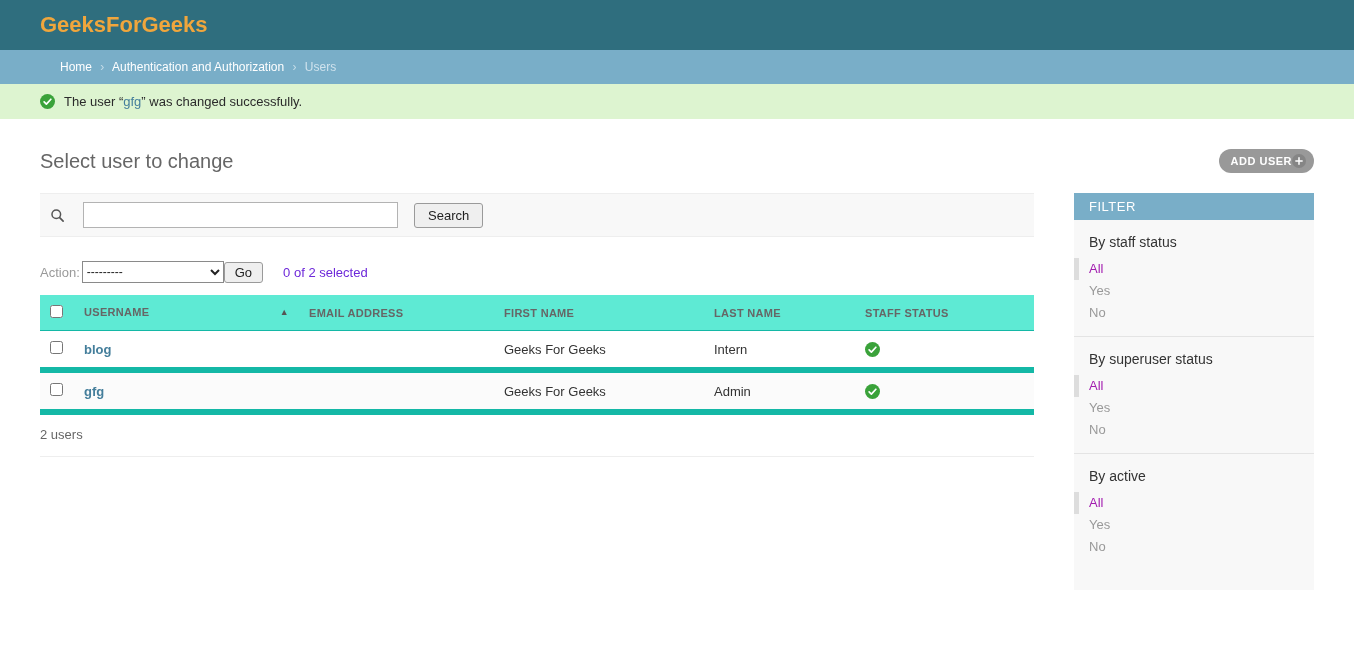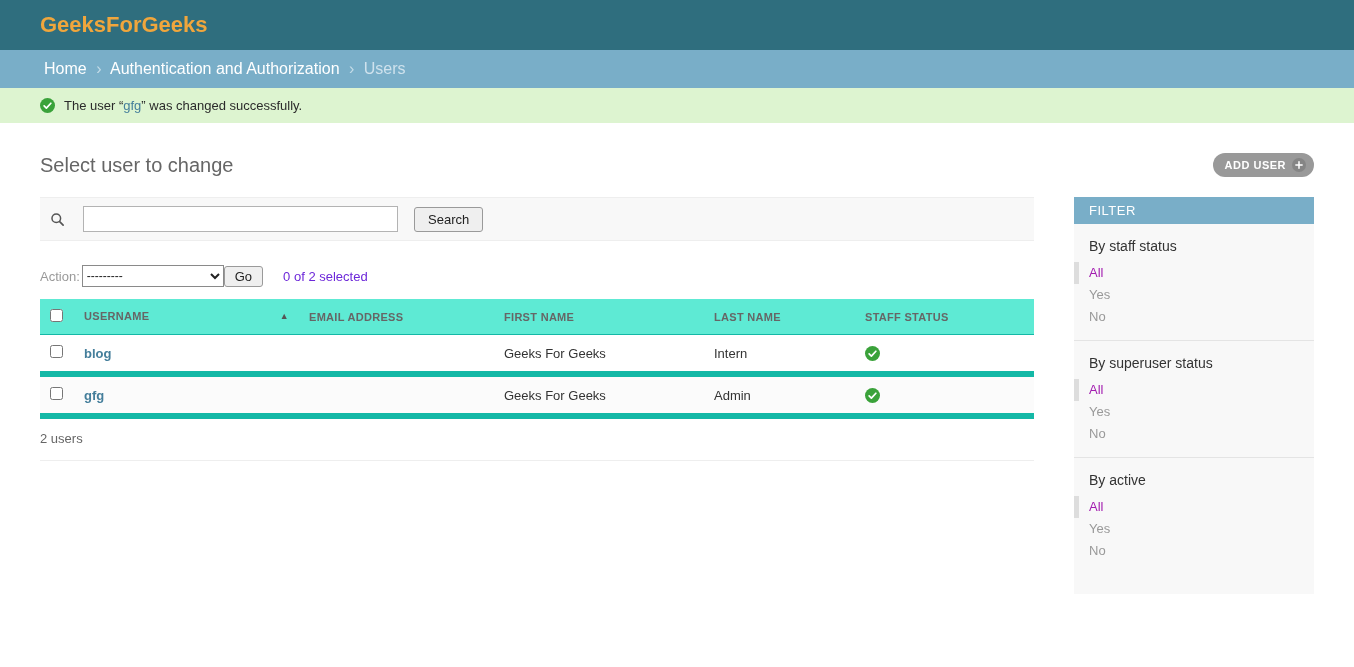--- a/index.html
+++ b/index.html
@@ -34,22 +34,22 @@
     letter-spacing: .3px;
     white-space: nowrap;
   }
   .user-tools strong { color: #fff; font-weight: 700; }
   .user-tools a { color: #e7f0f4; text-decoration: underline; }
   .user-tools .sep { margin: 0 3px; color: #cfdfe6; }
 
   
   .breadcrumbs {
     background: #79aec8;
-    padding: 10px 44px;
-    font-size: 16px;
+    padding: 10px 60px;
+    font-size: 12px;
     color: #c4dce8;
   }
   .breadcrumbs a { color: #fff; text-decoration: none; }
   .breadcrumbs .divider { margin: 0 5px; }
   .breadcrumbs .current { color: #cfe2ed; }
 
   
   .message {
     background: #ddf4d0;
     padding: 10px 40px;
@@ -74,21 +74,20 @@
   .add-button {
     background: #999;
     color: #fff;
     font-size: 11px;
     font-weight: 700;
     letter-spacing: .5px;
     border-radius: 14px;
     padding: 5px 8px 5px 12px;
     display: inline-flex;
     align-items: center;
-    gap: 6px;
     text-decoration: none;
     white-space: nowrap;
     justify-content: flex-end;
   }
   .add-button .add-ic { display: inline-flex; }
 
   
   .content-body {
     display: flex;
     align-items: flex-start;

